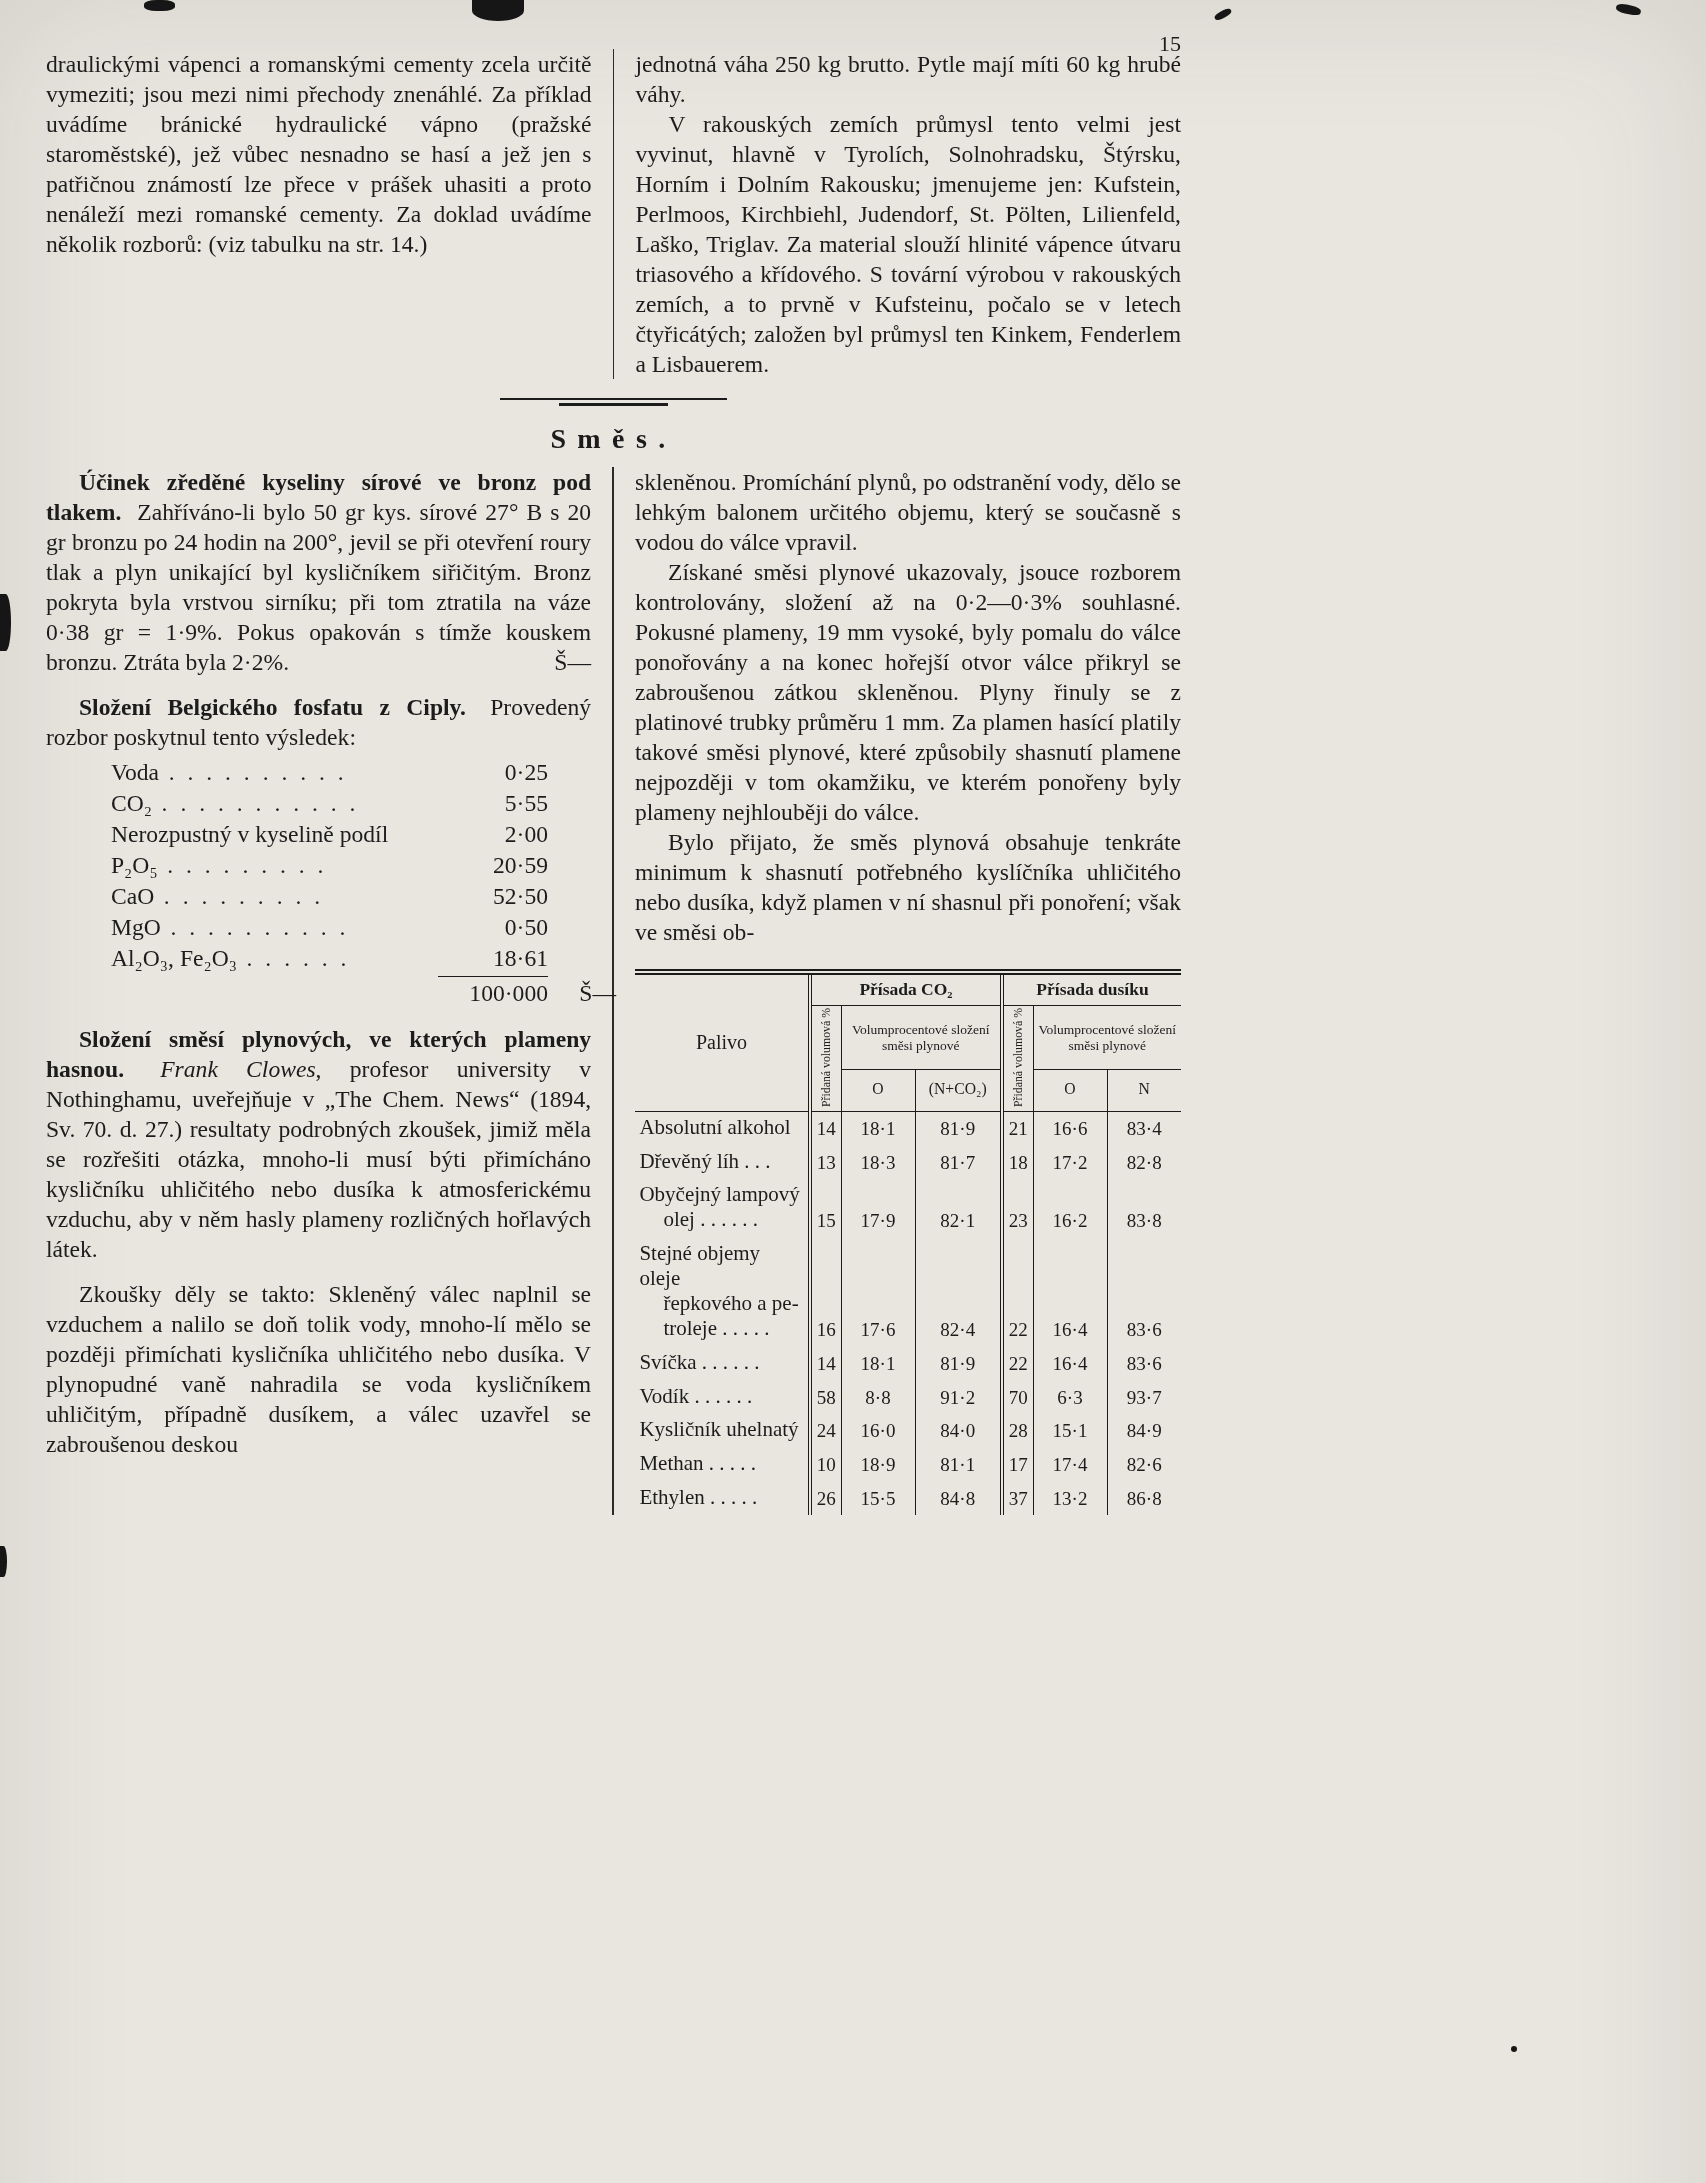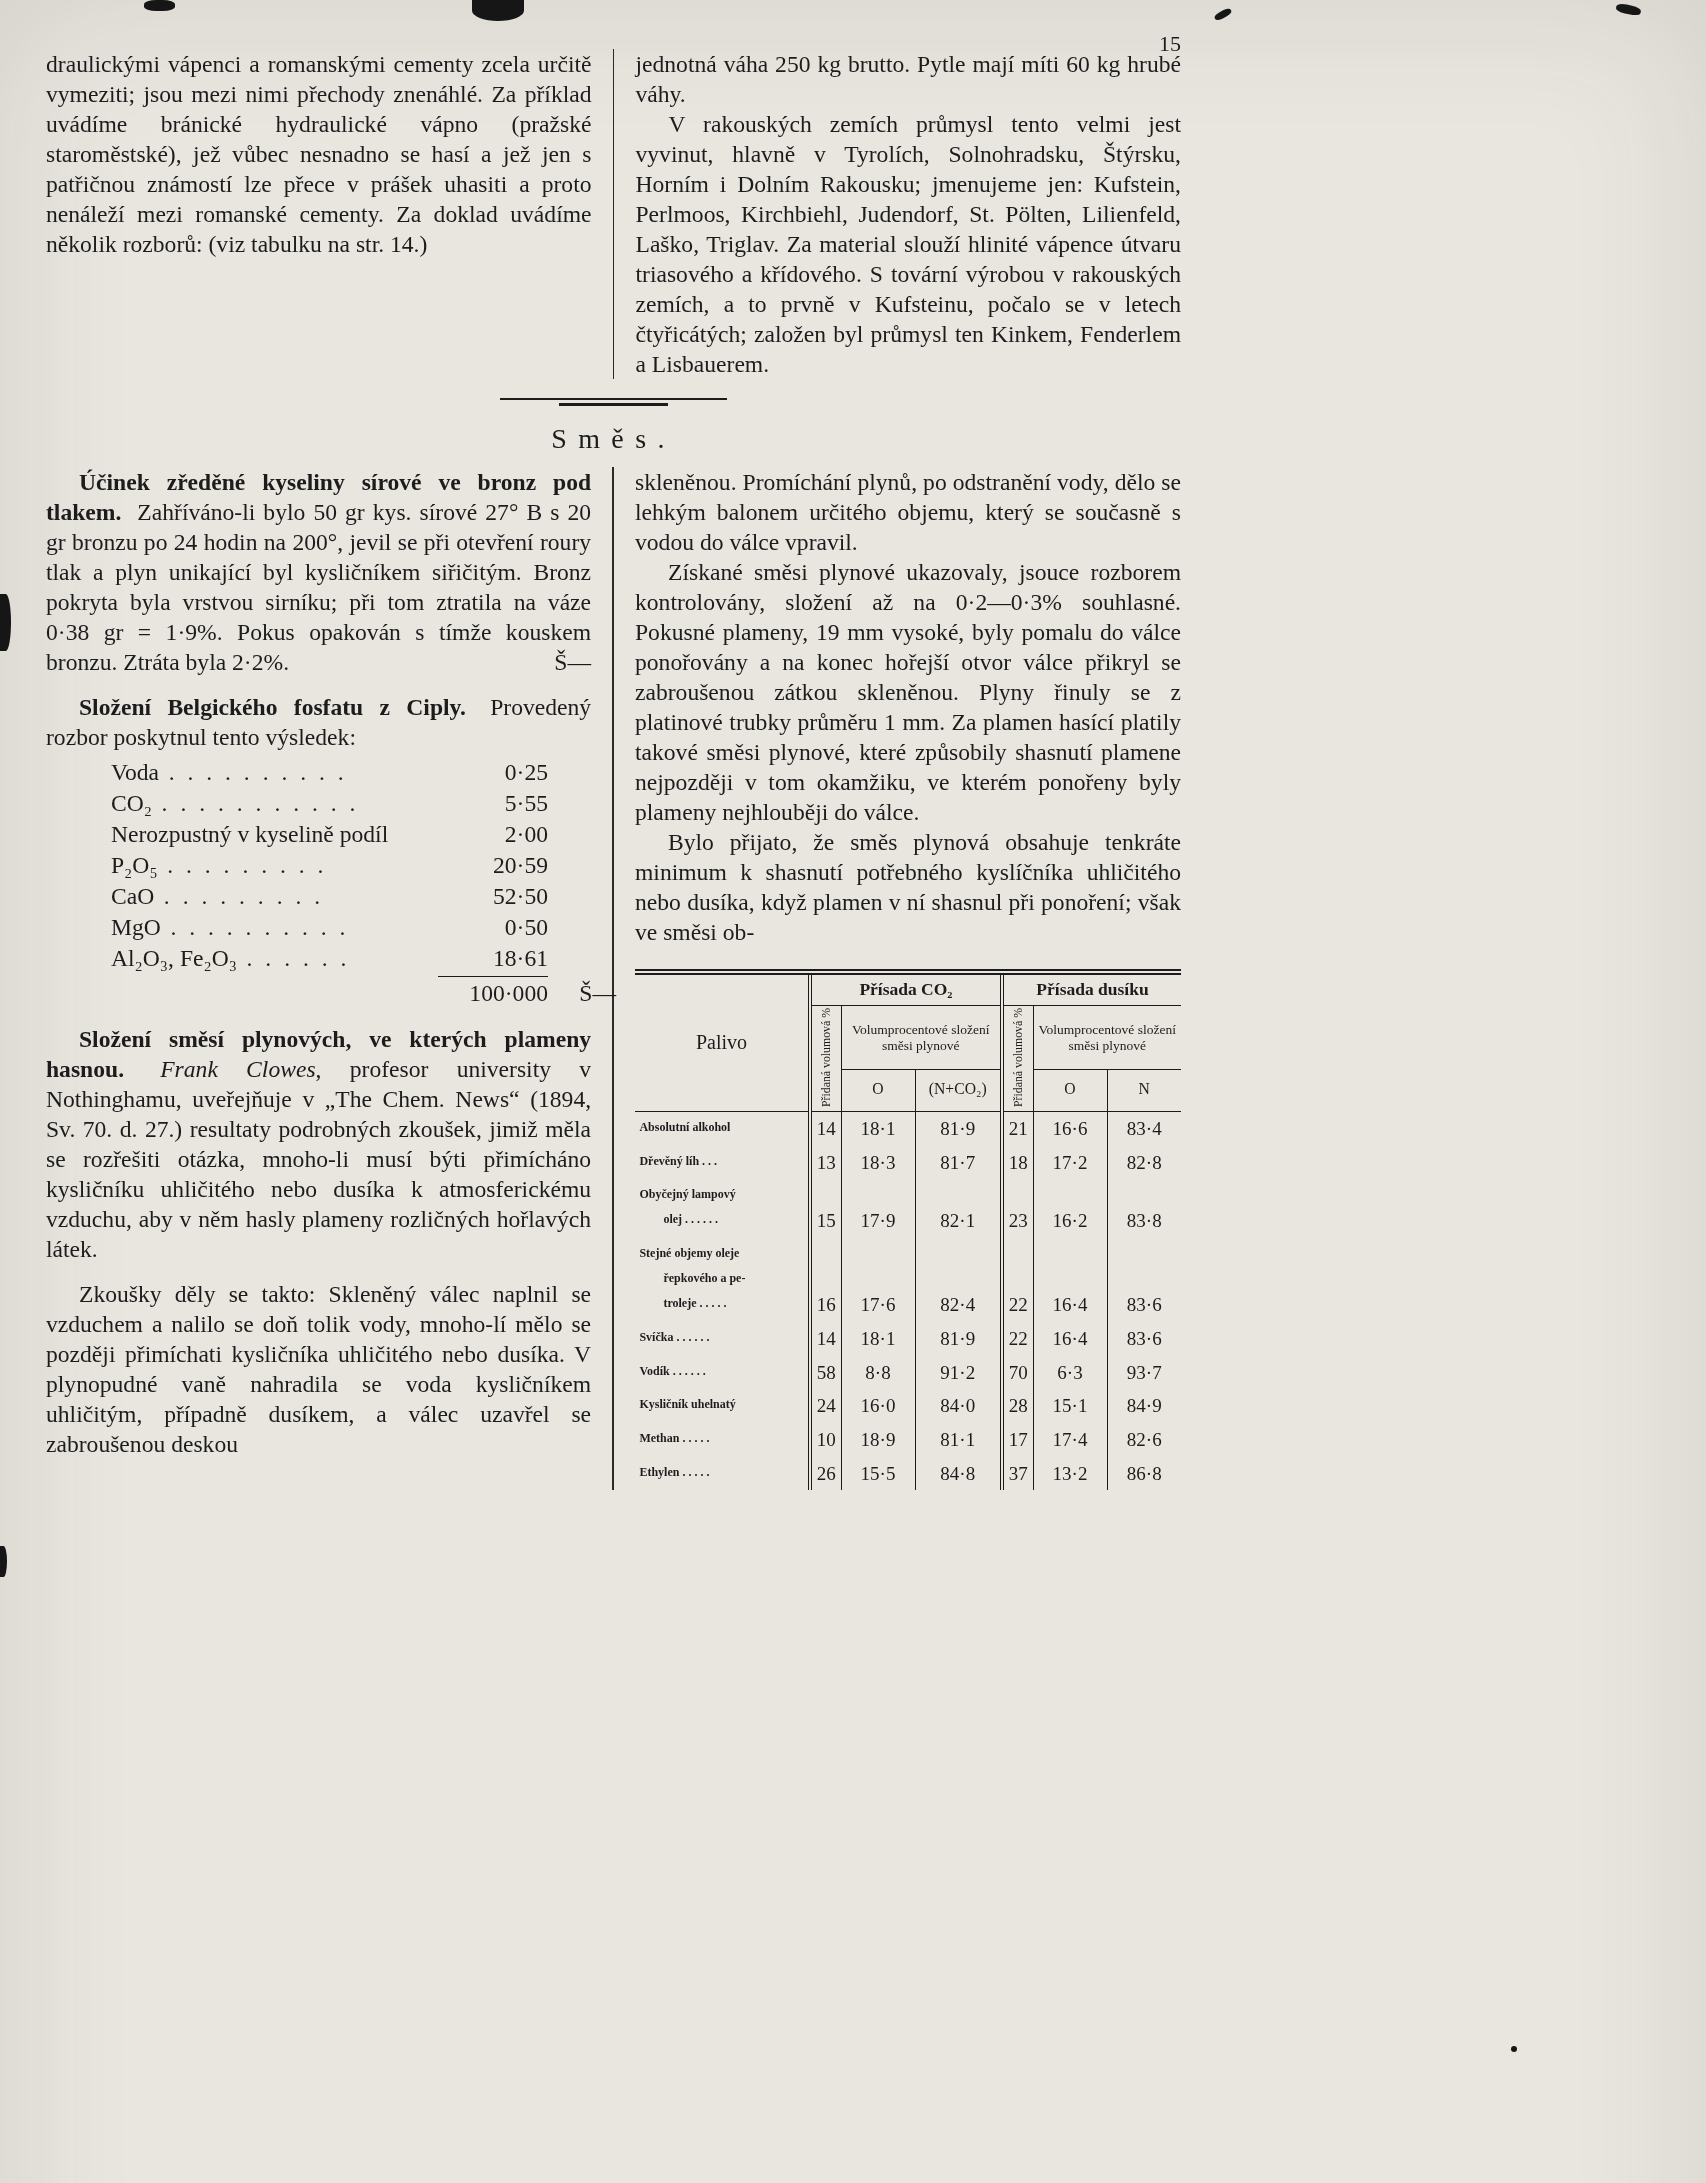--- a/index.html
+++ b/index.html
@@ -31,21 +31,21 @@
 
   .top-section { margin-top:22px; }
   .lower-section { margin-top:2.6px; }
 
   .ornament { margin:19px auto 0; width:227px; }
   .orn-line1 { height:1.7px; background:#1c1c1c; }
   .orn-line2 { width:109px; height:2.6px; background:#1c1c1c; margin:3.5px auto 0; }
 
   .section-title {
     margin:17.5px 0 11.4px; text-align:center;
-    font-size:28px; letter-spacing:11.4px; font-weight:normal;
+    font-size:28px; letter-spacing:11.4px; font-weight:bold;
   }
 
   .sigline { text-align:right; margin-top:-30px; line-height:30px; font-size:23.6px; }
 
   
   .chem-list { margin:5.2px 0 2.6px 65px; width:437px; font-size:23.6px; }
   .chem-row { display:flex; line-height:31px; align-items:flex-start; }
   .c-label { white-space:nowrap; }
   .c-dots { flex:1; margin:0 6.1px 0 9.6px; white-space:nowrap; overflow:hidden; letter-spacing:3.5px; }
   .c-value { min-width:74px; text-align:right; white-space:nowrap; }
@@ -64,21 +64,21 @@
   th.volhead { font-size:13.5px; line-height:16px; font-weight:normal; border-bottom:1.3px solid #1b1b1b; padding:3.5px 3.5px; }
   th.sub { font-size:15.7px; font-weight:normal; border-bottom:1.3px solid #1b1b1b; padding:2.6px 0 4.4px; }
   th.rot { border-bottom:1.3px solid #1b1b1b; vertical-align:middle; padding:1.7px 0.9px; font-weight:normal; }
   .rot-text {
     writing-mode:vertical-rl; transform:rotate(180deg);
     display:inline-block; font-size:11.8px; line-height:13px; max-height:131px;
   }
   .bl-d { border-left:4.8px double #1b1b1b; }
   .bl-s { border-left:1.3px solid #1b1b1b; }
   td.num { text-align:center; vertical-align:bottom; font-size:19px; padding:3.5px 2.6px 5.2px; }
-  td.fuel { font-weight:bold; font-size:12px; padding:3.5px 2.6px 5.2px 4.4px; vertical-align:bottom; }
+  td.fuel { font-weight:normal; font-size:21px; padding:3.5px 2.6px 5.2px 4.4px; vertical-align:bottom; }
   .fl1,.fl2,.fl3 { display:block; line-height:25px; }
   .fl2,.fl3 { padding-left:24px; }
 
   
   .speck { position:absolute; background:#161616; border-radius:40%; }
   .s1 { left:144px; top:0; width:31px; height:11.4px; }
   .s2 { left:472px; top:0; width:52px; height:21px; border-radius:0 0 60% 60%; }
   .s3 { left:1214px; top:11.4px; width:17.5px; height:7px; transform:rotate(-28deg); }
   .s4 { left:1616px; top:5.2px; width:24.5px; height:8.7px; transform:rotate(12deg); }
   .s5 { left:0; top:594px; width:10.5px; height:57px; border-radius:0 60% 60% 0; }

